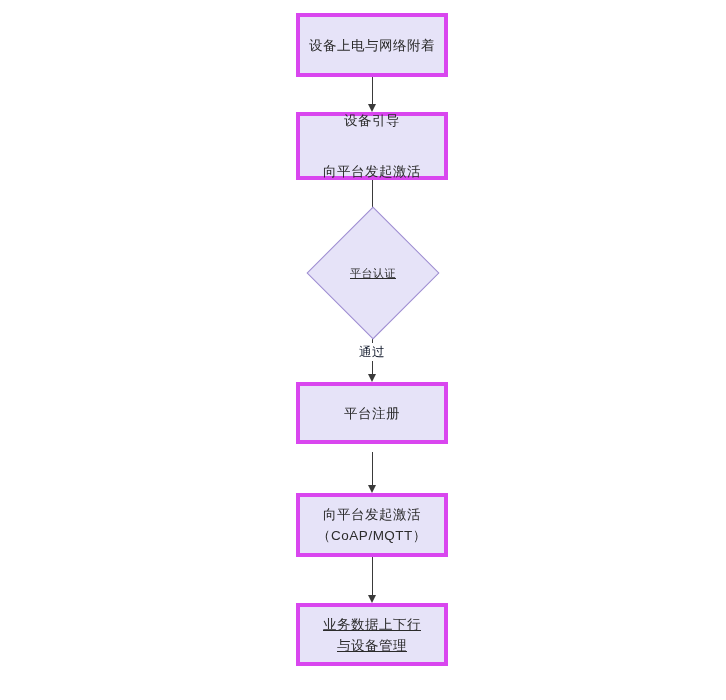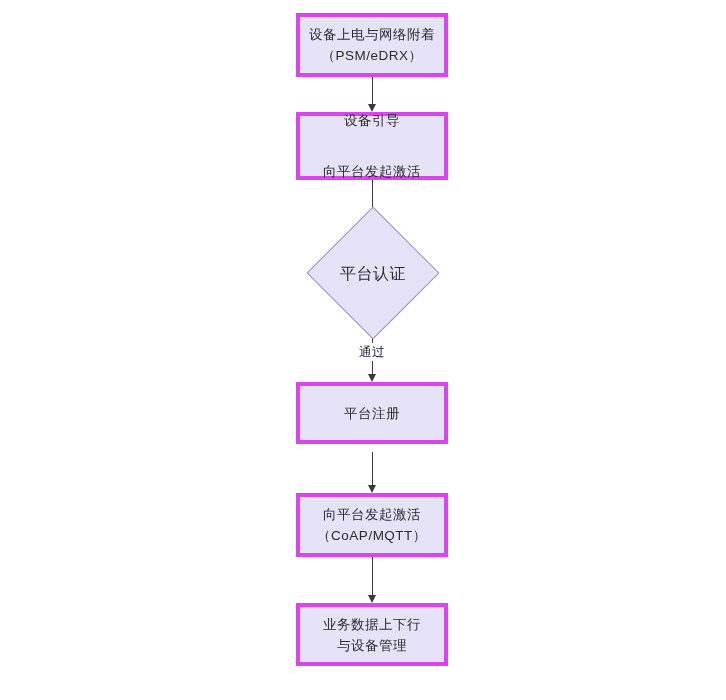--- a/index.html
+++ b/index.html
@@ -55,26 +55,27 @@
     box-sizing: border-box;
     transform: rotate(45deg);
     z-index: 2;
   }
   .decision-label {
     position: absolute;
     display: flex;
     align-items: center;
     justify-content: center;
     color: #2b2b2b;
-    font-size: 16px;
+    font-size: 11px;
     line-height: 21px;
     letter-spacing: 0.5px;
     white-space: nowrap;
     z-index: 3;
     pointer-events: none;
+    text-decoration: underline;
   }
 
   
   .connector {
     position: absolute;
     z-index: 1;
   }
   .connector .shaft {
     position: absolute;
     left: 0;
@@ -105,21 +106,20 @@
     z-index: 4;
   }
 </style>
 </head>
 <body>
 
 <div id="flowchart-canvas">
 
   <div class="node" style="left:296px; top:13px; width:152px; height:64px;">
     <span class="line">设备上电与网络附着</span>
-    <span class="line">（PSM/eDRX）</span>
   </div>
 
   <div class="connector" style="left:372px; top:77px; width:1px; height:35px;">
     <div class="shaft" style="height:27px;"></div>
     <div class="head"></div>
   </div>
 
   <div class="node" style="left:296px; top:112px; width:152px; height:68px;gap:30px;">
     <span class="line">设备引导</span>
     <span class="line">向平台发起激活</span>
@@ -151,18 +151,18 @@
   <div class="node" style="left:296px; top:493px; width:152px; height:64px;">
     <span class="line">向平台发起激活</span>
     <span class="line">（CoAP/MQTT）</span>
   </div>
 
   <div class="connector" style="left:372px; top:557px; width:1px; height:46px;">
     <div class="shaft" style="height:38px;"></div>
     <div class="head"></div>
   </div>
 
-  <div class="node" style="left:296px; top:603px; width:152px; height:63px;">
+  <div class="node" style="left:296px; top:603px; width:152px; height:63px;text-decoration:underline;">
     <span class="line">业务数据上下行</span>
     <span class="line">与设备管理</span>
   </div>
 
 </div>
 
 </body></html>

